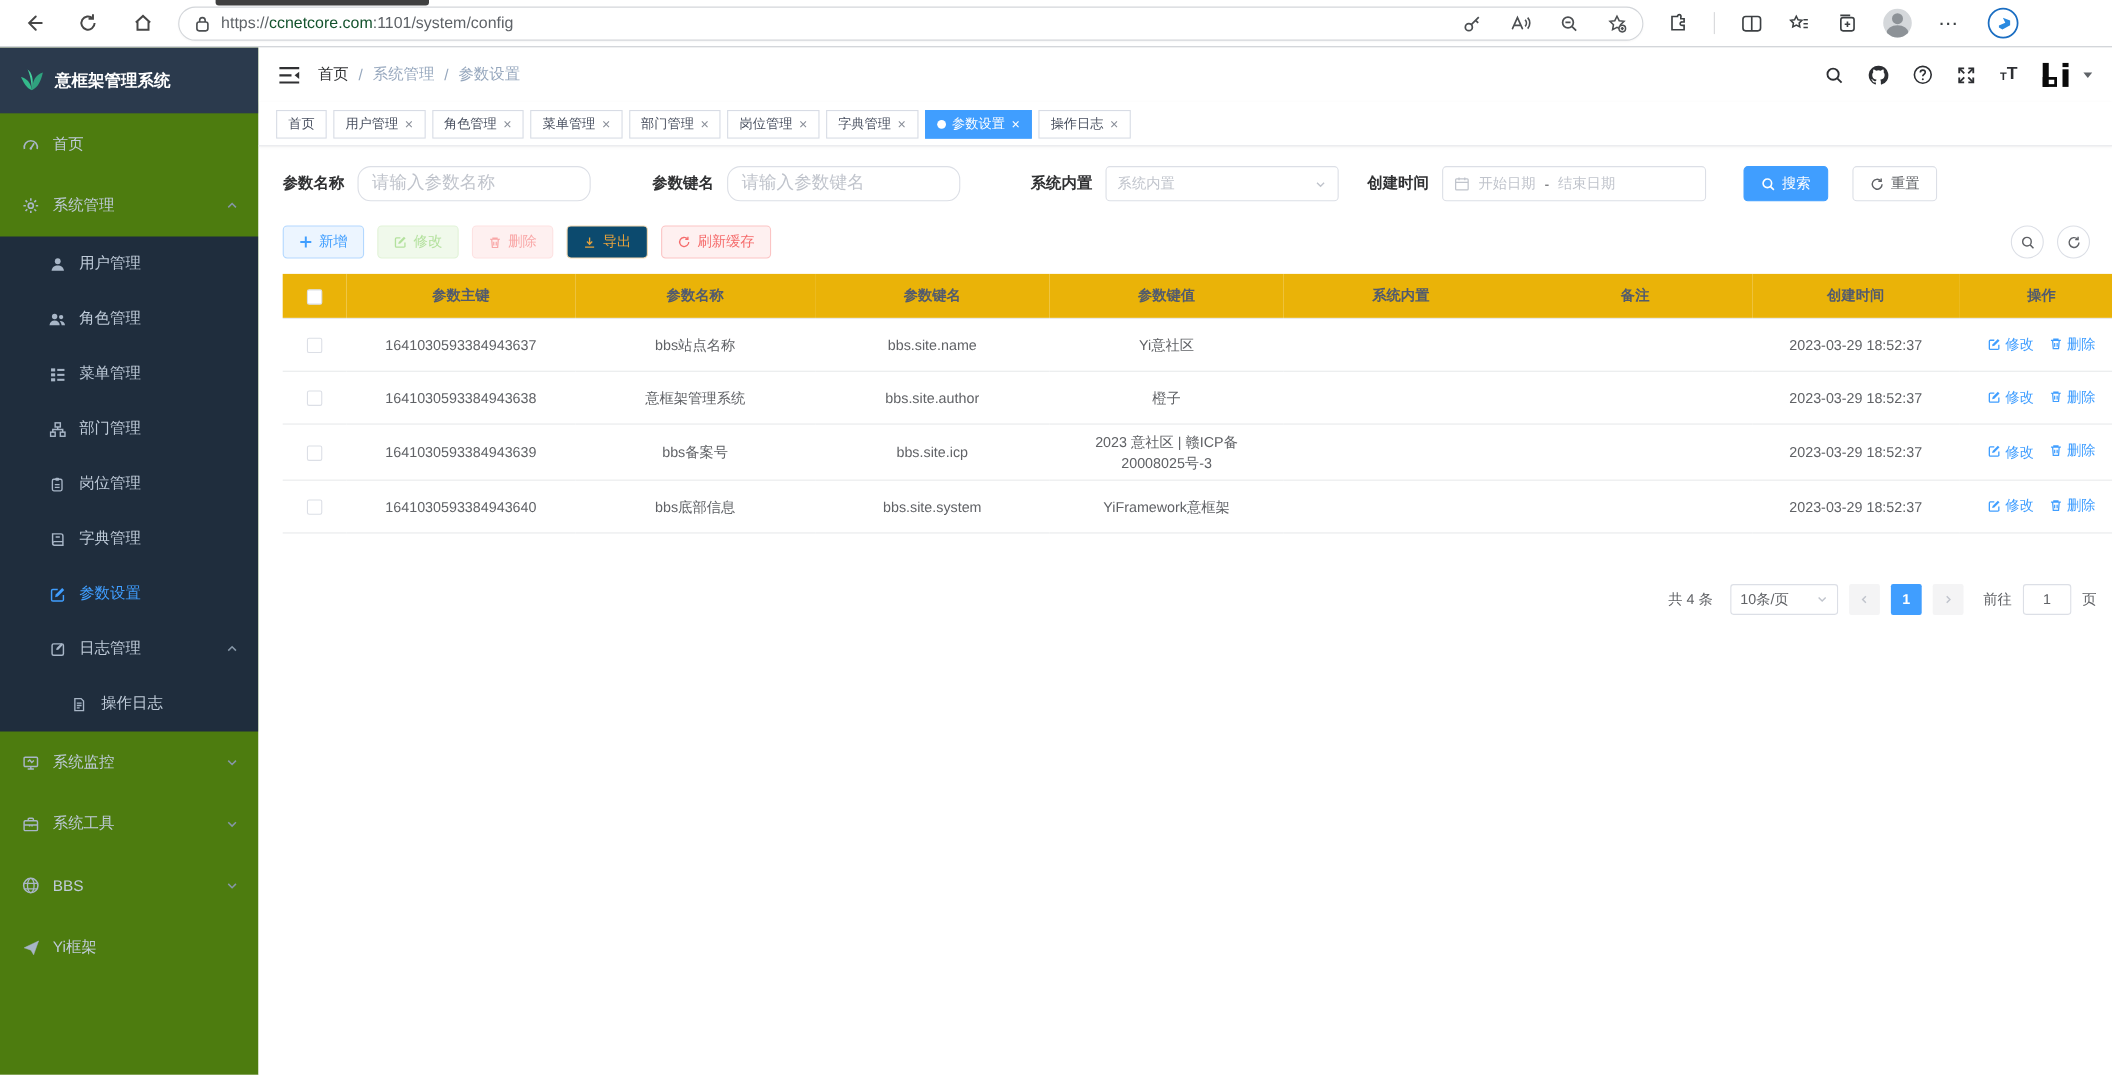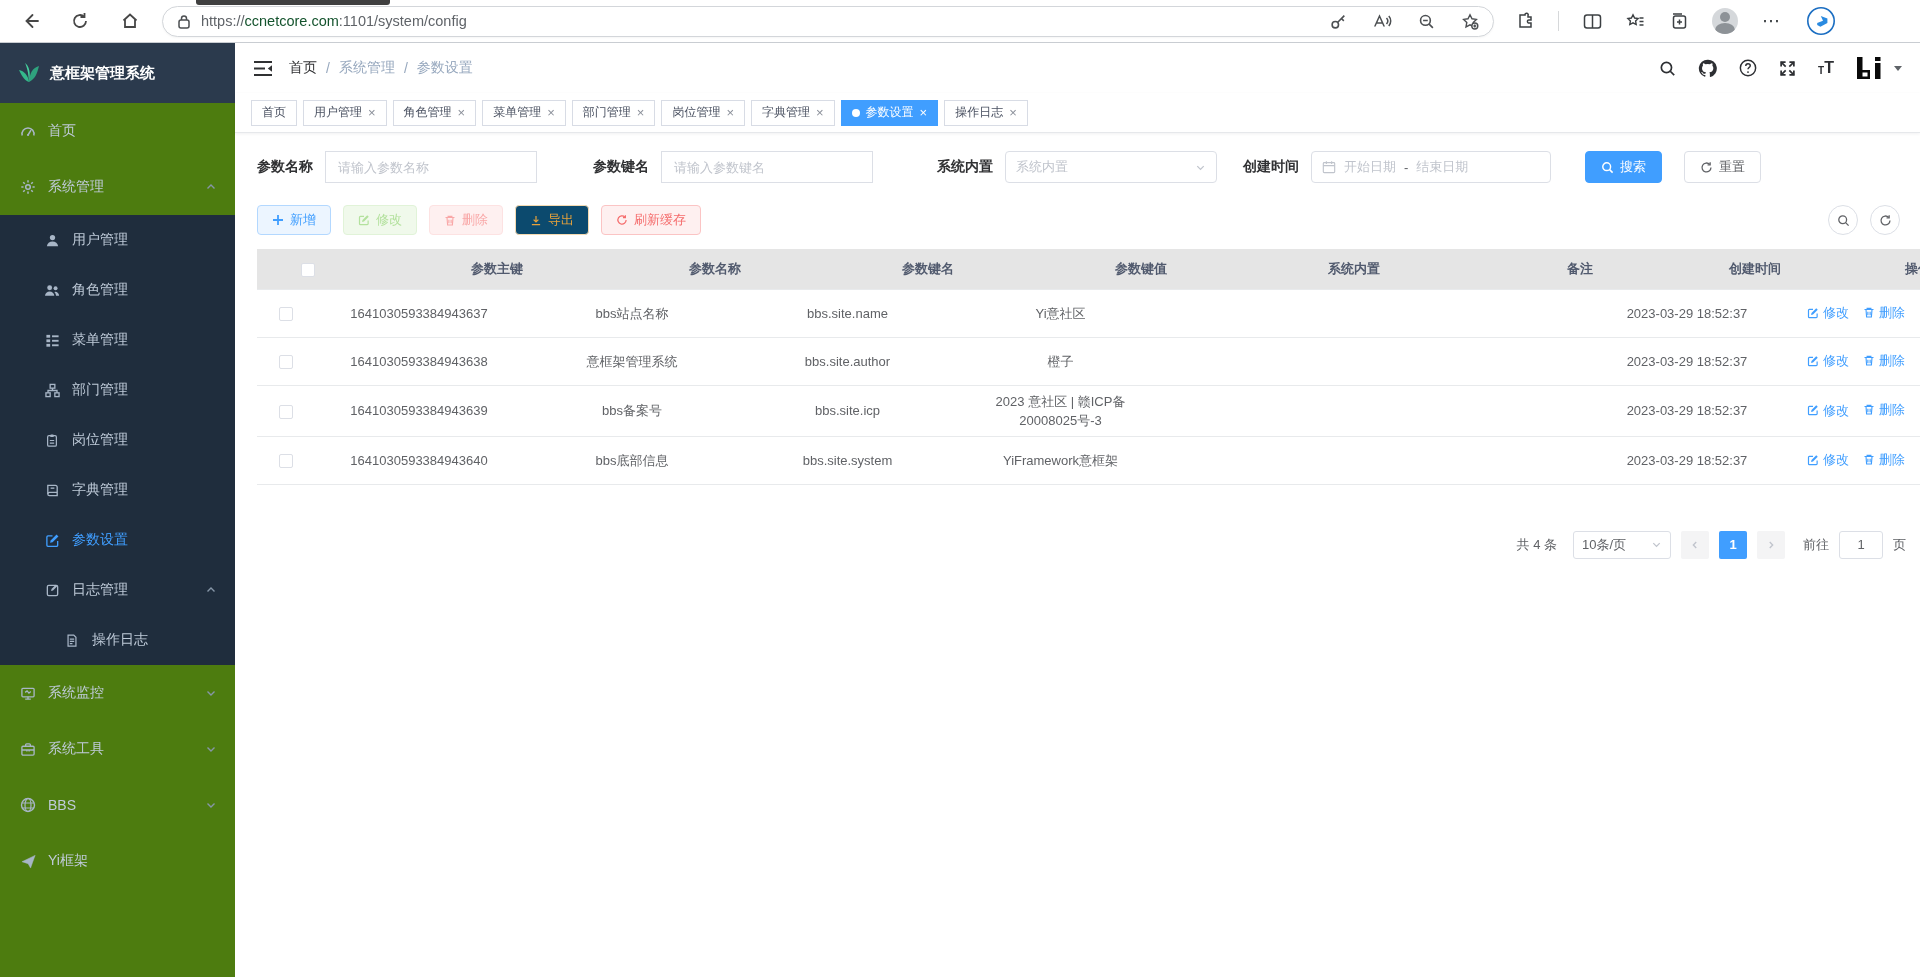--- a/index.html
+++ b/index.html
@@ -53,42 +53,42 @@
   .tag { height:26px; display:flex; align-items:center; gap:6px; padding:0 10px; border:1px solid #d8dce5; background:#fff; color:#495060; font-size:12px; cursor:pointer; white-space:nowrap; }
   .tag .x { font-size:13px; line-height:1; color:#8a8f99; }
   .tag.active { background:#409eff; border-color:#409eff; color:#fff; }
   .tag.active .x { color:#fff; }
   .dot { width:8px; height:8px; border-radius:50%; background:#fff; }
 
   
   .content { padding:18px 10px 0 22px; }
   .filters { display:flex; align-items:center; }
   .flabel { font-size:14px; font-weight:bold; color:#303133; margin-right:12px; white-space:nowrap; }
-  .tinput { width:212px; height:32px; border:1px solid #dcdfe6; border-radius:0; padding:0 12px; font-size:13px; color:#606266; outline:none; font-family:inherit; }
+  .tinput { width:212px; height:32px; border:1px solid #dcdfe6; border-radius:12px; padding:0 12px; font-size:16px; color:#606266; outline:none; font-family:inherit; }
   .tinput::placeholder { color:#c0c4cc; }
   .selbox { width:212px; height:32px; border:1px solid #dcdfe6; border-radius:4px; display:flex; align-items:center; justify-content:space-between; padding:0 10px; font-size:13px; color:#c0c4cc; background:#fff; cursor:pointer; }
   .datebox { width:240px; height:32px; border:1px solid #dcdfe6; border-radius:4px; display:flex; align-items:center; gap:8px; padding:0 10px; font-size:13px; color:#c0c4cc; background:#fff; }
   .g2 { margin-left:56px; } .g3 { margin-left:64px; } .g4 { margin-left:26px; }
   .btn { height:32px; border-radius:4px; font-size:13px; display:inline-flex; align-items:center; gap:6px; padding:0 15px; cursor:pointer; border:1px solid transparent; font-family:inherit; background:#fff; }
   .btn-search { background:#409eff; border-color:#409eff; color:#fff; margin-left:34px; }
   .btn-reset { border-color:#dcdfe6; color:#606266; margin-left:22px; }
 
   .toolbar { display:flex; align-items:center; gap:12px; margin-top:22px; }
   .btn-mini { height:30px; padding:0 14px; }
   .b-add { background:#ecf5ff; border-color:#b3d8ff; color:#409eff; }
   .b-edit { background:#f0f9eb; border-color:#e1f3d8; color:#b3e19d; }
   .b-del { background:#fef0f0; border-color:#fde2e2; color:#f9a7a7; }
   .b-exp { background:#0c4a6e; border-color:#f5dab1; color:#e6a23c; }
   .b-ref { background:#fef0f0; border-color:#fbc4c4; color:#f56c6c; }
   .tool-right { margin-left:auto; display:flex; gap:12px; padding-right:10px; }
   .circ { width:30px; height:30px; border-radius:50%; border:1px solid #dcdfe6; display:flex; align-items:center; justify-content:center; color:#606266; background:#fff; cursor:pointer; }
 
   
   table { width:100%; border-collapse:collapse; table-layout:fixed; margin-top:14px; font-size:13px; color:#515a6e; }
-  thead th { background:#e5e5e5; height:40px; font-weight:bold; text-align:right; border-bottom:1px solid #e8eaec; }
+  thead th { background:#eab308; height:40px; font-weight:bold; text-align:center; border-bottom:1px solid #e8eaec; }
   tbody td { height:48px; text-align:center; border-bottom:1px solid #e8eaec; padding:6px 8px; line-height:19px; color:#606266; }
   .cb { width:14px; height:14px; border:1px solid #dcdfe6; border-radius:2px; background:#fff; display:inline-block; vertical-align:middle; cursor:pointer; }
   .alink { color:#409eff; text-decoration:none; display:inline-flex; align-items:center; gap:4px; margin:0 7px; cursor:pointer; }
 
   
   .pager { margin-top:46px; display:flex; align-items:center; justify-content:flex-end; gap:10px; font-size:13px; color:#606266; padding-right:4px; }
   .psel { width:98px; height:28px; border:1px solid #dcdfe6; border-radius:3px; display:flex; align-items:center; justify-content:space-between; padding:0 8px; color:#606266; cursor:pointer; }
   .pbtn { width:28px; height:28px; border-radius:2px; background:#f4f4f5; color:#c0c4cc; display:flex; align-items:center; justify-content:center; font-size:13px; cursor:pointer; }
   .pcur { width:28px; height:28px; border-radius:2px; background:#409eff; color:#fff; display:flex; align-items:center; justify-content:center; font-weight:bold; }
   .pgoto { width:44px; height:28px; border:1px solid #dcdfe6; border-radius:3px; text-align:center; font-size:13px; color:#606266; outline:none; font-family:inherit; }

